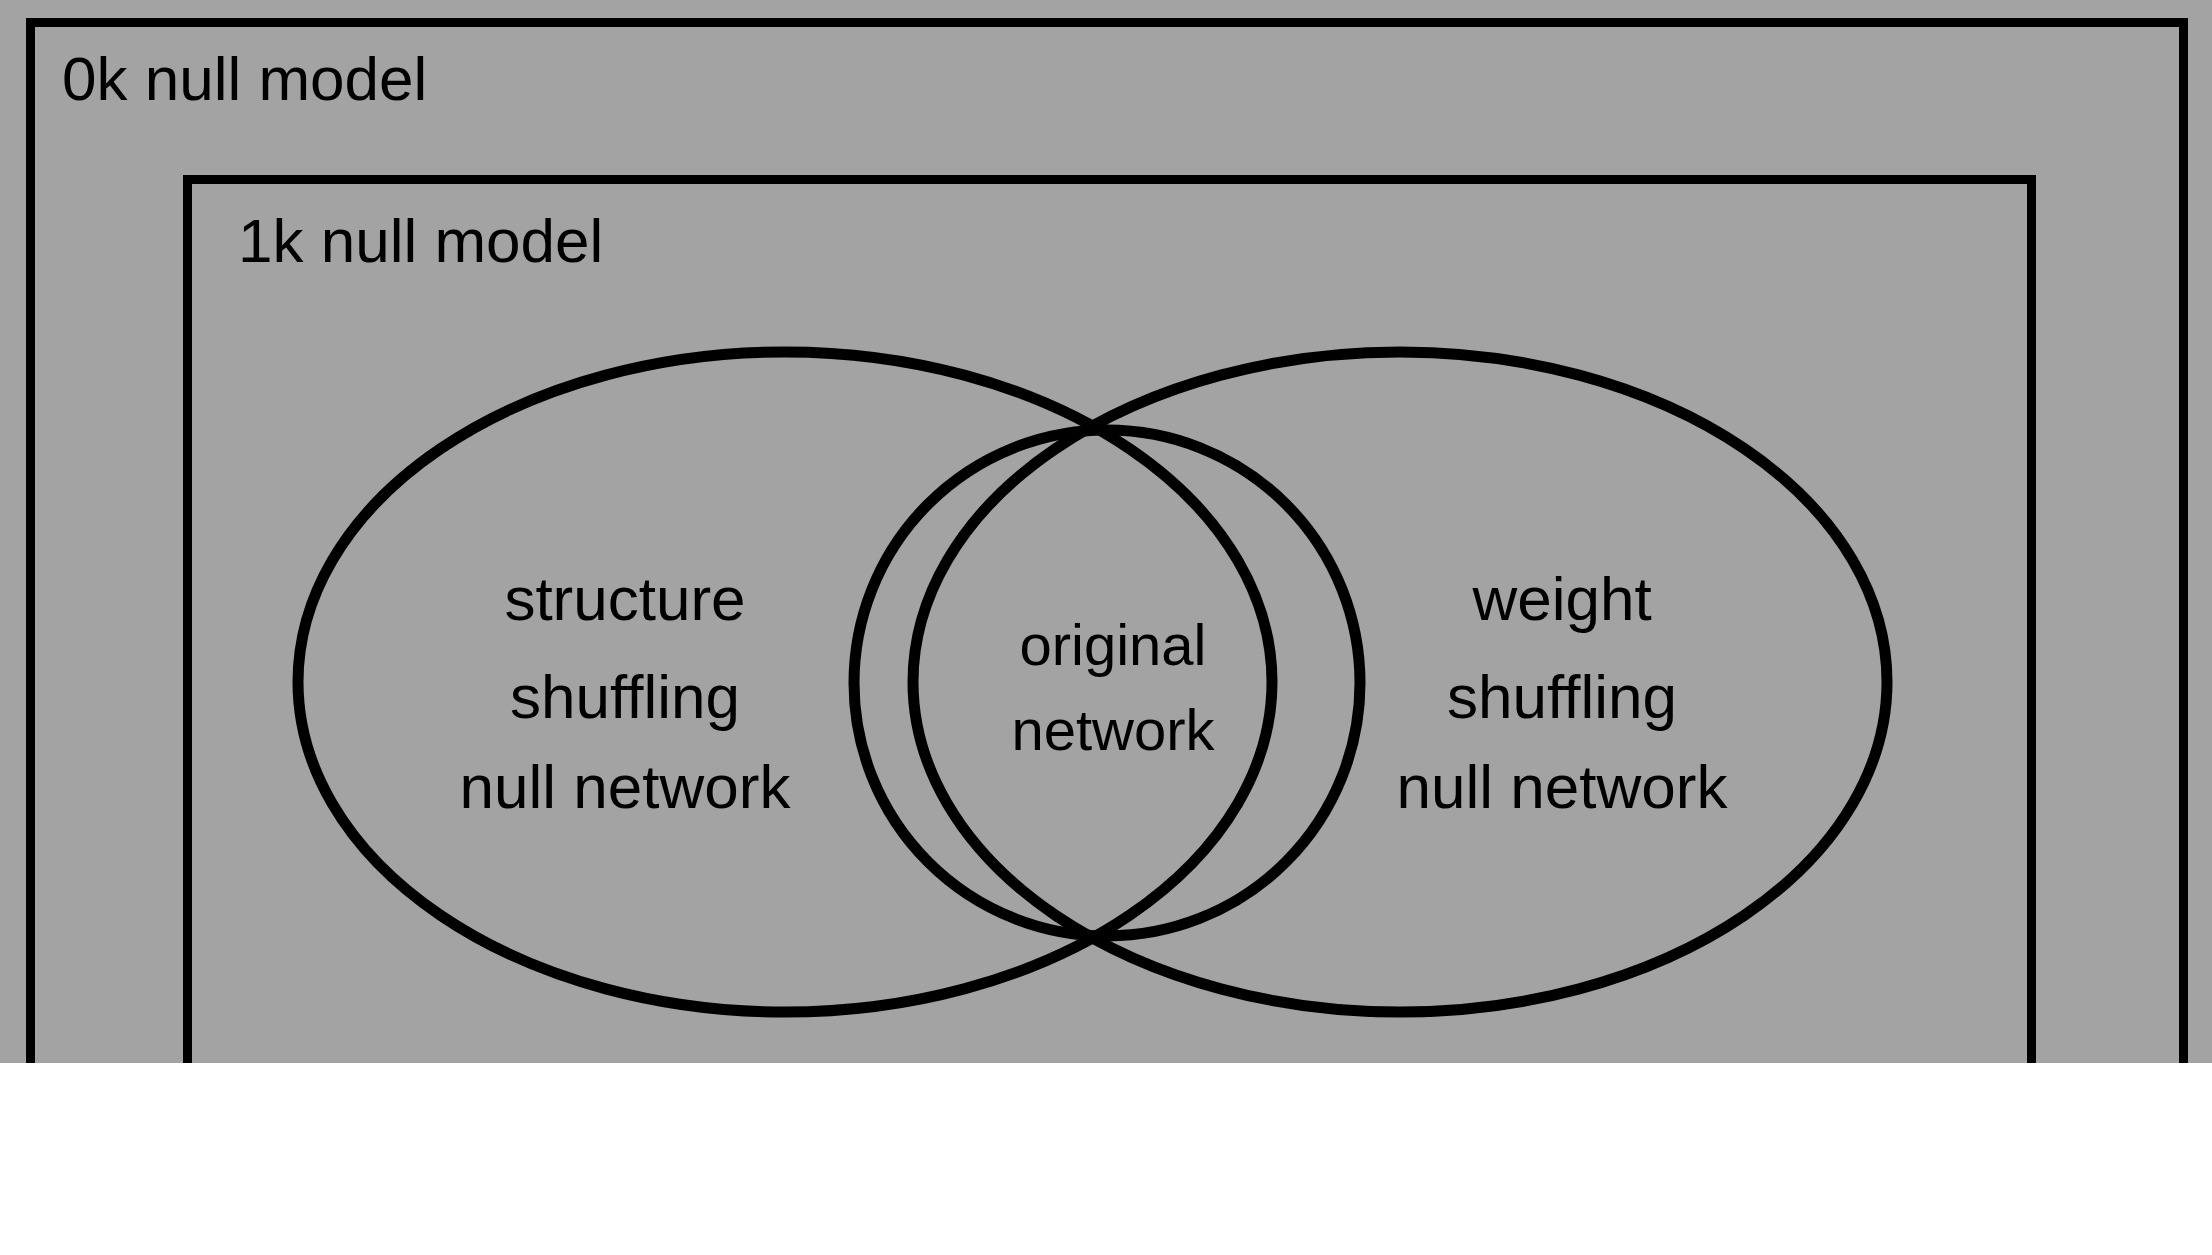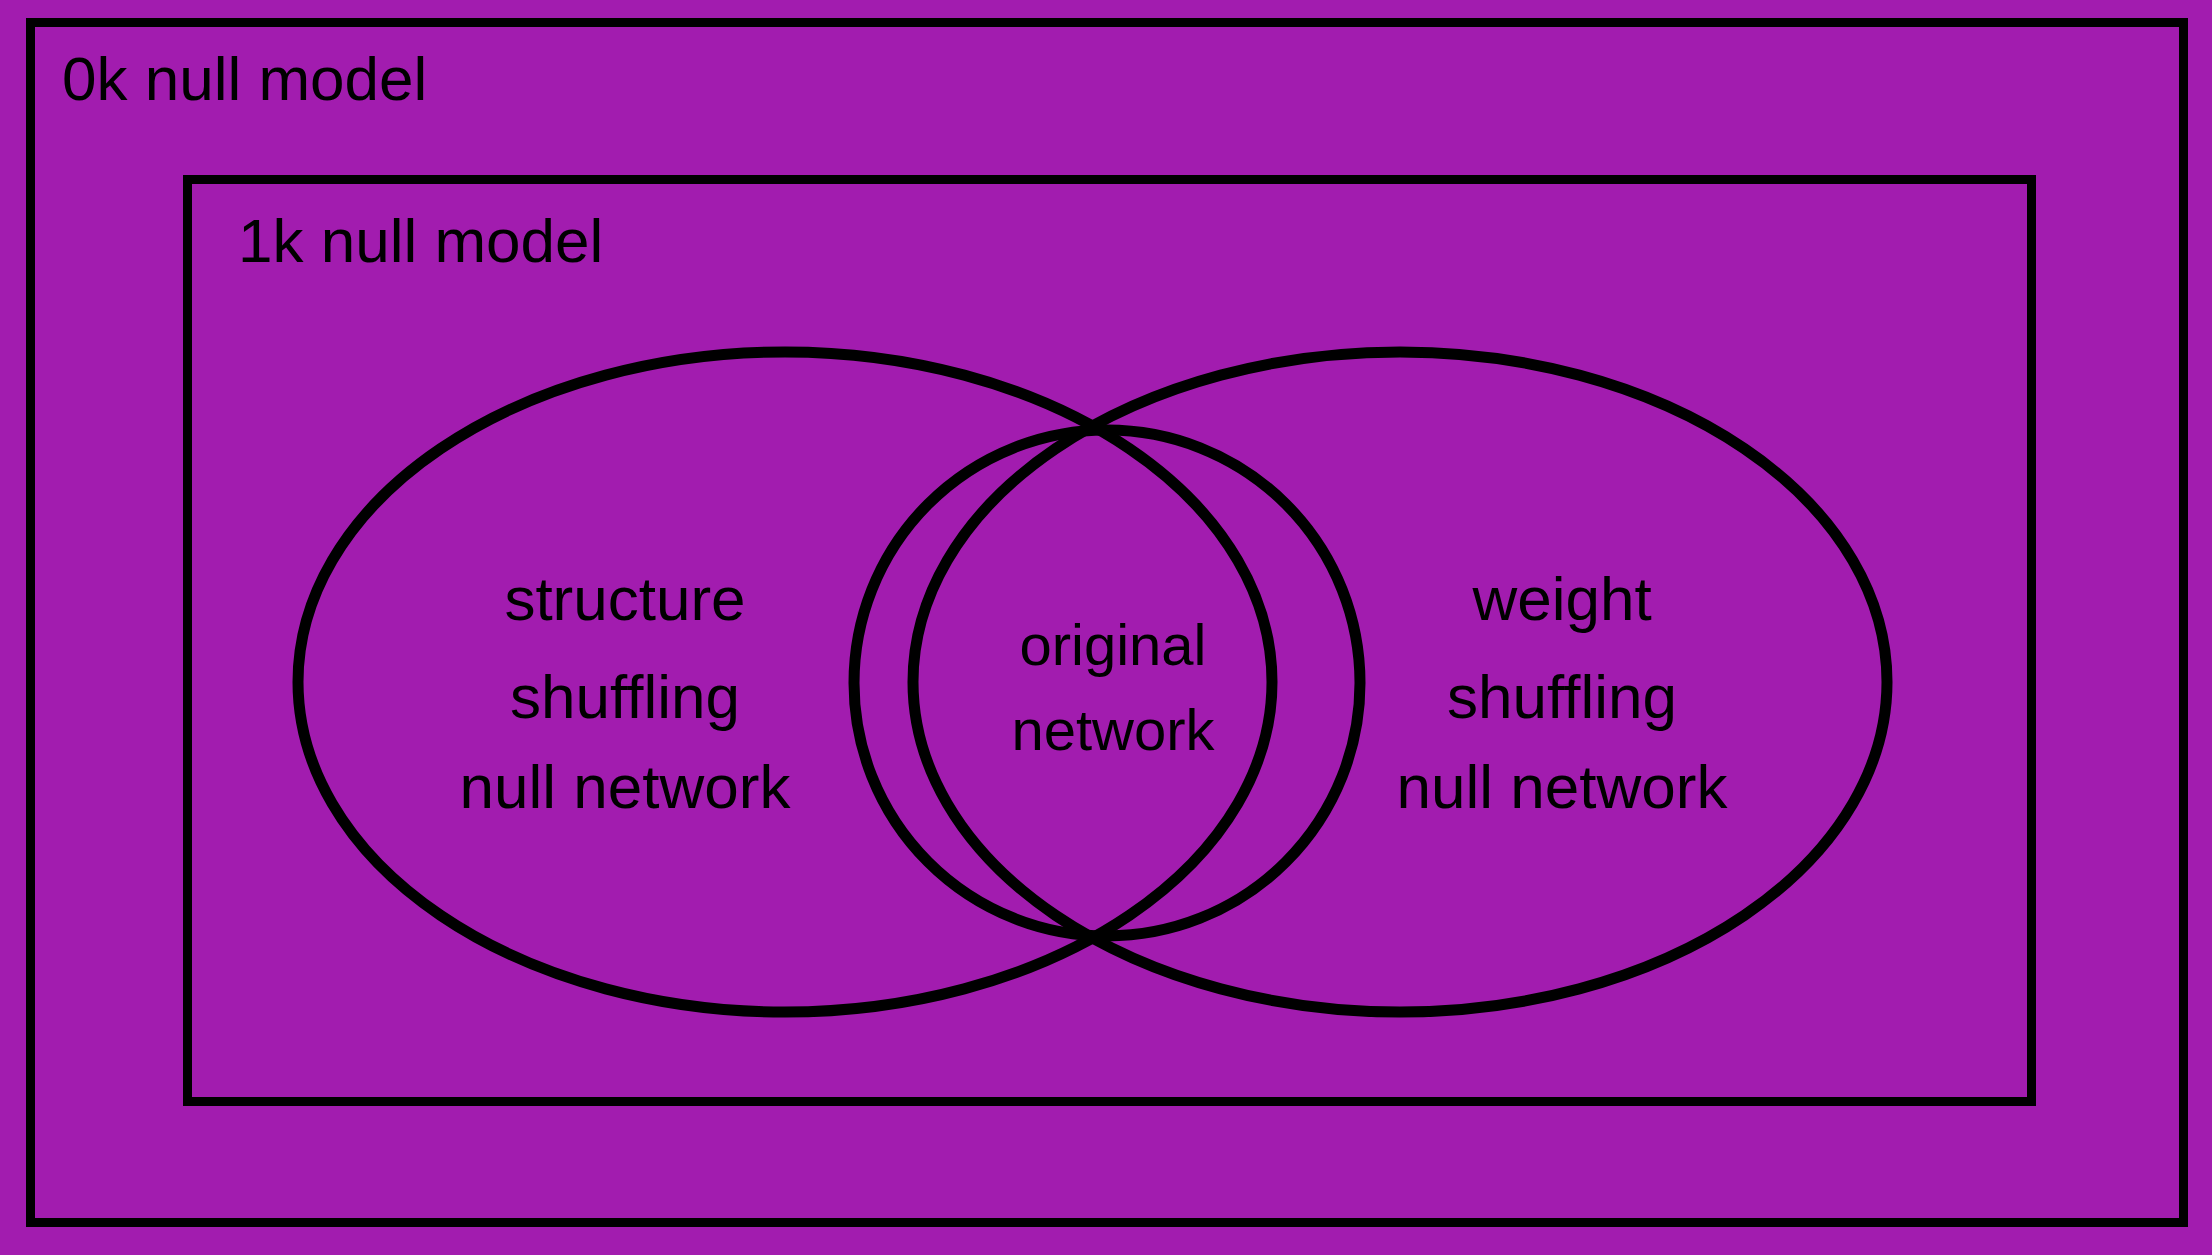--- a/index.html
+++ b/index.html
@@ -6,22 +6,22 @@
     margin: 0;
     padding: 0;
     background: #ffffff;
   }
   body {
     font-family: "Liberation Sans", sans-serif;
   }
   #stage {
     position: relative;
     width: 2212px;
-    height: 1255px;
-    background: #a21caf;
+    height: 1063px;
+    background: #a3a3a3;
     overflow: hidden;
   }
   #venn-svg {
     position: absolute;
     left: 0;
     top: 0;
     width: 2212px;
     height: 1255px;
   }
   .shape-stroke {

